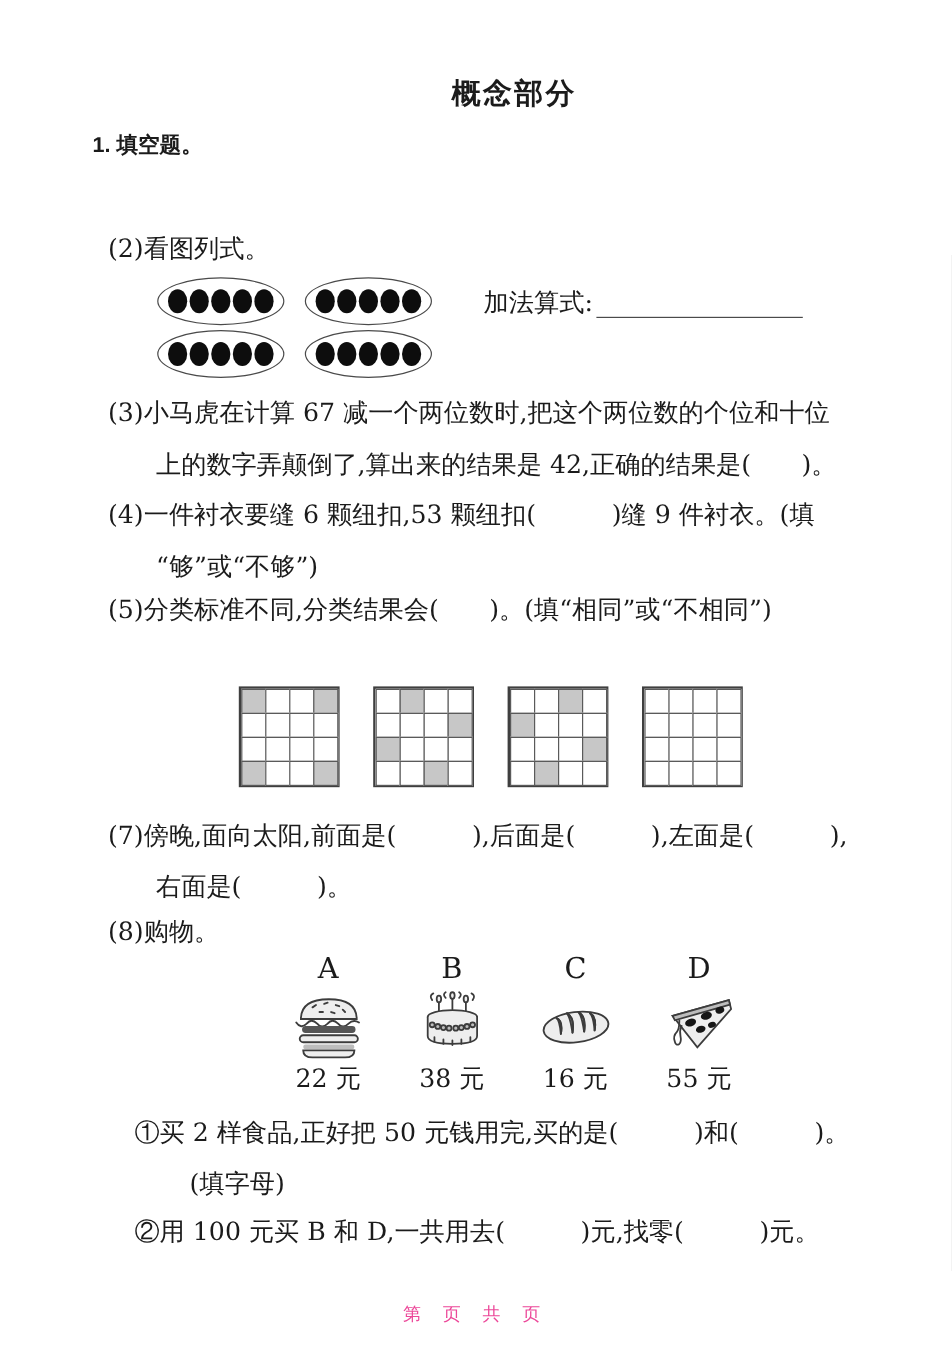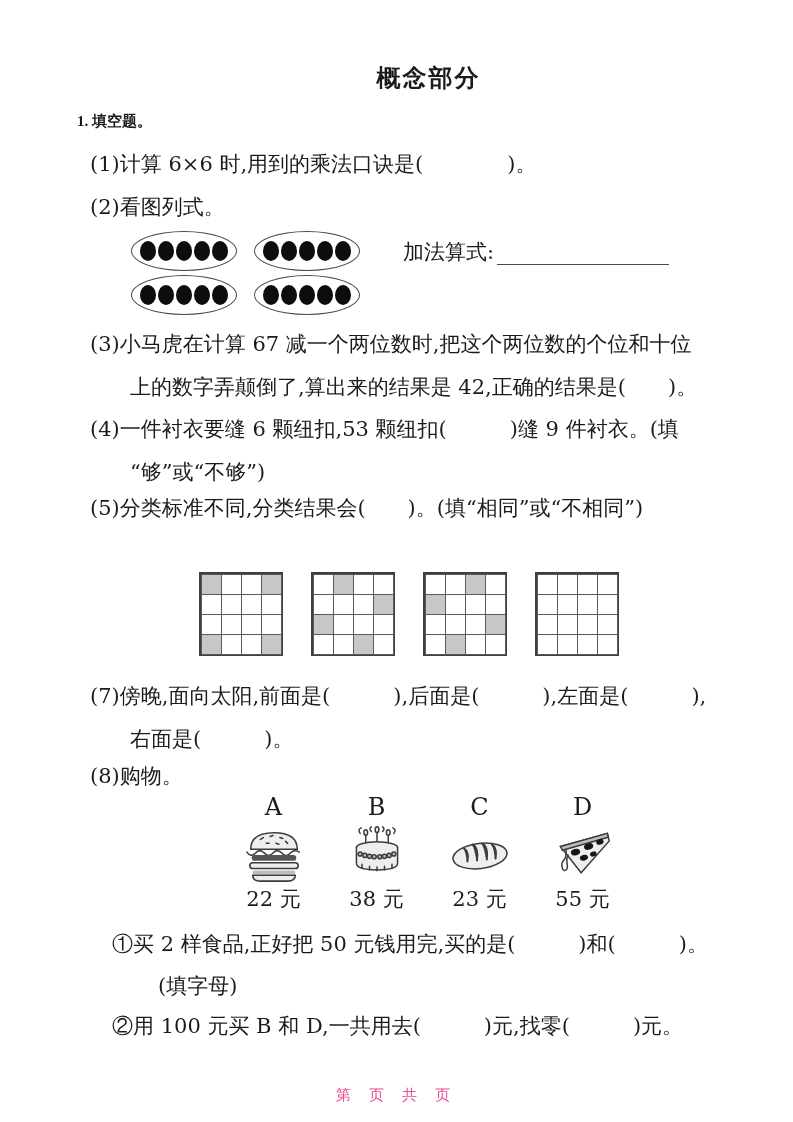--- a/index.html
+++ b/index.html
@@ -16,22 +16,22 @@
   .line { position: absolute; white-space: nowrap; line-height: 28px; }
   .title {
     position: absolute; left: 0; width: 100%;
     text-align: center;
     font-family: "Liberation Sans", sans-serif;
     font-weight: 700; font-size: 24px;
     letter-spacing: 2px;
     padding-left: 32px;
   }
   .heading {
-    font-family: Liberation Serif, serif;
-    font-weight: 700; font-size: 15px;
+    font-family: Liberation Sans, sans-serif;
+    font-weight: 700; font-size: 18px;
   }
   
   .dots-figure { position: absolute; display: flex; flex-direction: column; gap: 4px; }
   .oval-row { display: flex; gap: 17px; }
   .oval {
     width: 104px; height: 38px;
     border: 1.5px solid #4a4a4a; border-radius: 50%;
     display: flex; align-items: center; justify-content: center; gap: 2px;
     background: #fff;
   }
@@ -72,21 +72,20 @@
 </style>
 </head>
 <body>
 
 <div class="page">
 
   <div class="title" style="top:62px">概念部分</div>
 
   <div class="line heading" style="top:107px;left:77px">1. 填空题。</div>
 
-  <div class="line" style="top:150px;left:90px">(1)计算 6×6 时,用到的乘法口诀是(　　　　)。</div>
 
   <div class="line" style="top:193px;left:90px">(2)看图列式。</div>
 
   <div class="dots-figure" style="top:231px;left:131px">
     <div class="oval-row">
       <div class="oval">
           <span class="dot"></span>
           <span class="dot"></span>
           <span class="dot"></span>
           <span class="dot"></span>
@@ -259,21 +258,21 @@
 
     <div class="food-item">
       <div class="food-letter">C</div>
       <div class="food-icon">
         <svg width="64" height="46" viewBox="0 0 66 46">
           <ellipse class="ink fill-light" cx="33" cy="25" rx="28" ry="13" transform="rotate(-7 33 25)"></ellipse>
           <path class="ink fill-mid" d="M16 17 q6 2 4 14 q-1 -12 -4 -14 Z M25 13 q7 3 5 17 q-2 -14 -5 -17 Z M35 12 q7 3 5 17 q-2 -14 -5 -17 Z M45 13 q6 3 4 15 q-1 -12 -4 -15 Z"></path>
           <path class="ink" d="M16 17 q6 3 4 14 M25 13 q7 4 5 17 M35 12 q7 4 5 17 M45 13 q6 4 4 15"></path>
         </svg>
       </div>
-      <div class="food-price">23 元</div>
+      <div class="food-price">16 元</div>
     </div>
 
     <div class="food-item">
       <div class="food-letter">D</div>
       <div class="food-icon">
         <svg width="60" height="58" viewBox="0 0 64 60">
           <path class="ink fill-light" d="M8 22 L58 8 L60 16 L30 50 Z"></path>
           <path class="ink fill-mid" d="M8 22 L58 8 L59 12 L10 26 Z"></path>
           <g fill="#161616">
             <ellipse cx="24" cy="28" rx="5" ry="3.4" transform="rotate(-18 24 28)"></ellipse>

